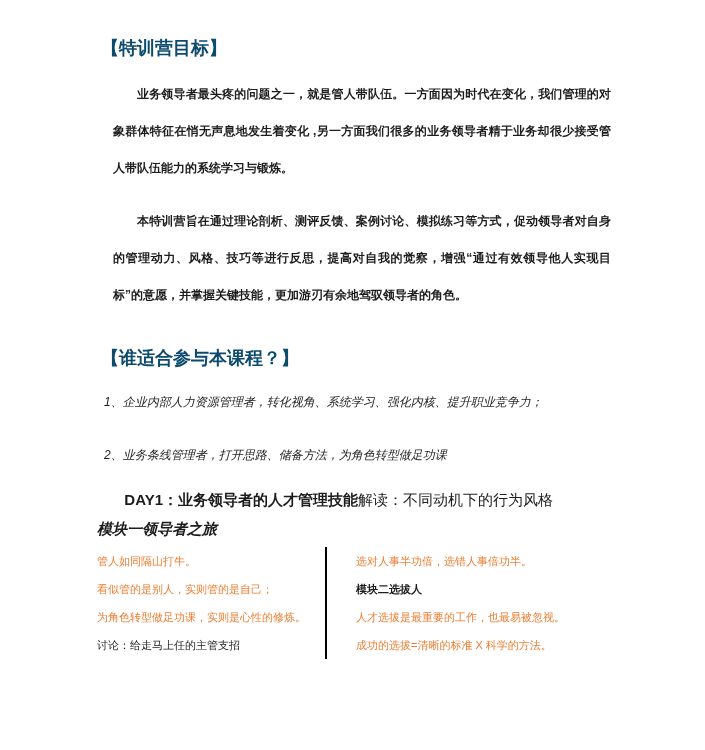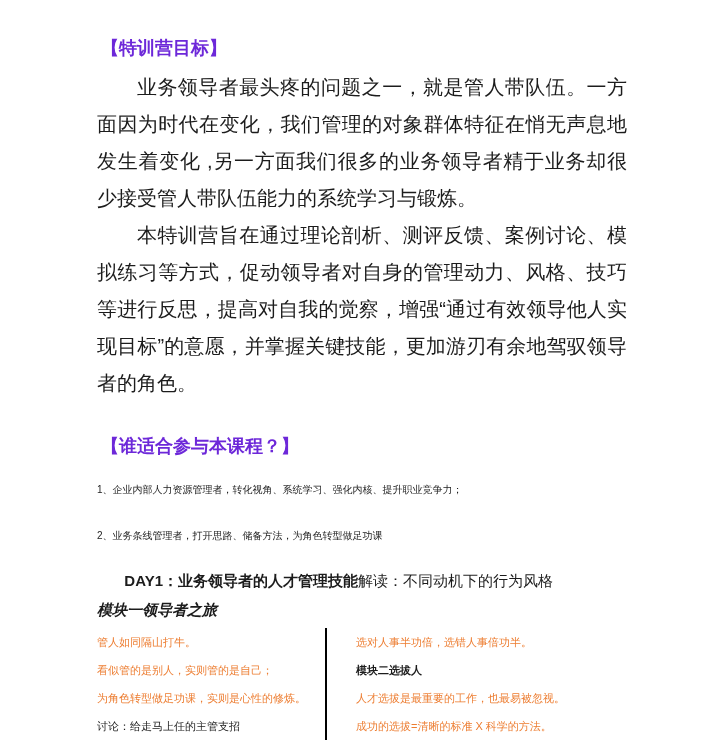--- a/index.html
+++ b/index.html
@@ -18,37 +18,39 @@
     box-sizing: border-box;
     width: 705px;
     height: 750px;
     padding: 36px 78px 0 97px;
     overflow: hidden;
   }
   .heading {
     font-size: 18px;
     line-height: 24px;
     font-weight: bold;
-    color: #6d28d9;
+    color: #0c4a6e;
     margin: 0 0 0 4px;
   }
   .body-par {
-    font-size: 20px;
+    font-size: 12px;
     line-height: 37px;
     text-indent: 2em;
-    margin: 0;
+    margin: 16px;
     text-align: justify;
+    font-weight: bold;
   }
   .par-block { margin-top: 9px; }
   .audience-heading { margin-top: 32px; }
   .audience-list { margin-top: 9px; }
   .audience-item {
-    font-size: 10px;
+    font-size: 12px;
     line-height: 46px;
-    margin: 0;
+    margin: 7px;
+    font-style: italic;
   }
   .content-heading { margin-top: 25px; }
   .day-row {
     display: flex;
     margin-top: 11px;
     font-size: 15px;
     line-height: 22px;
     text-align: right;
   }
   .day-title {

